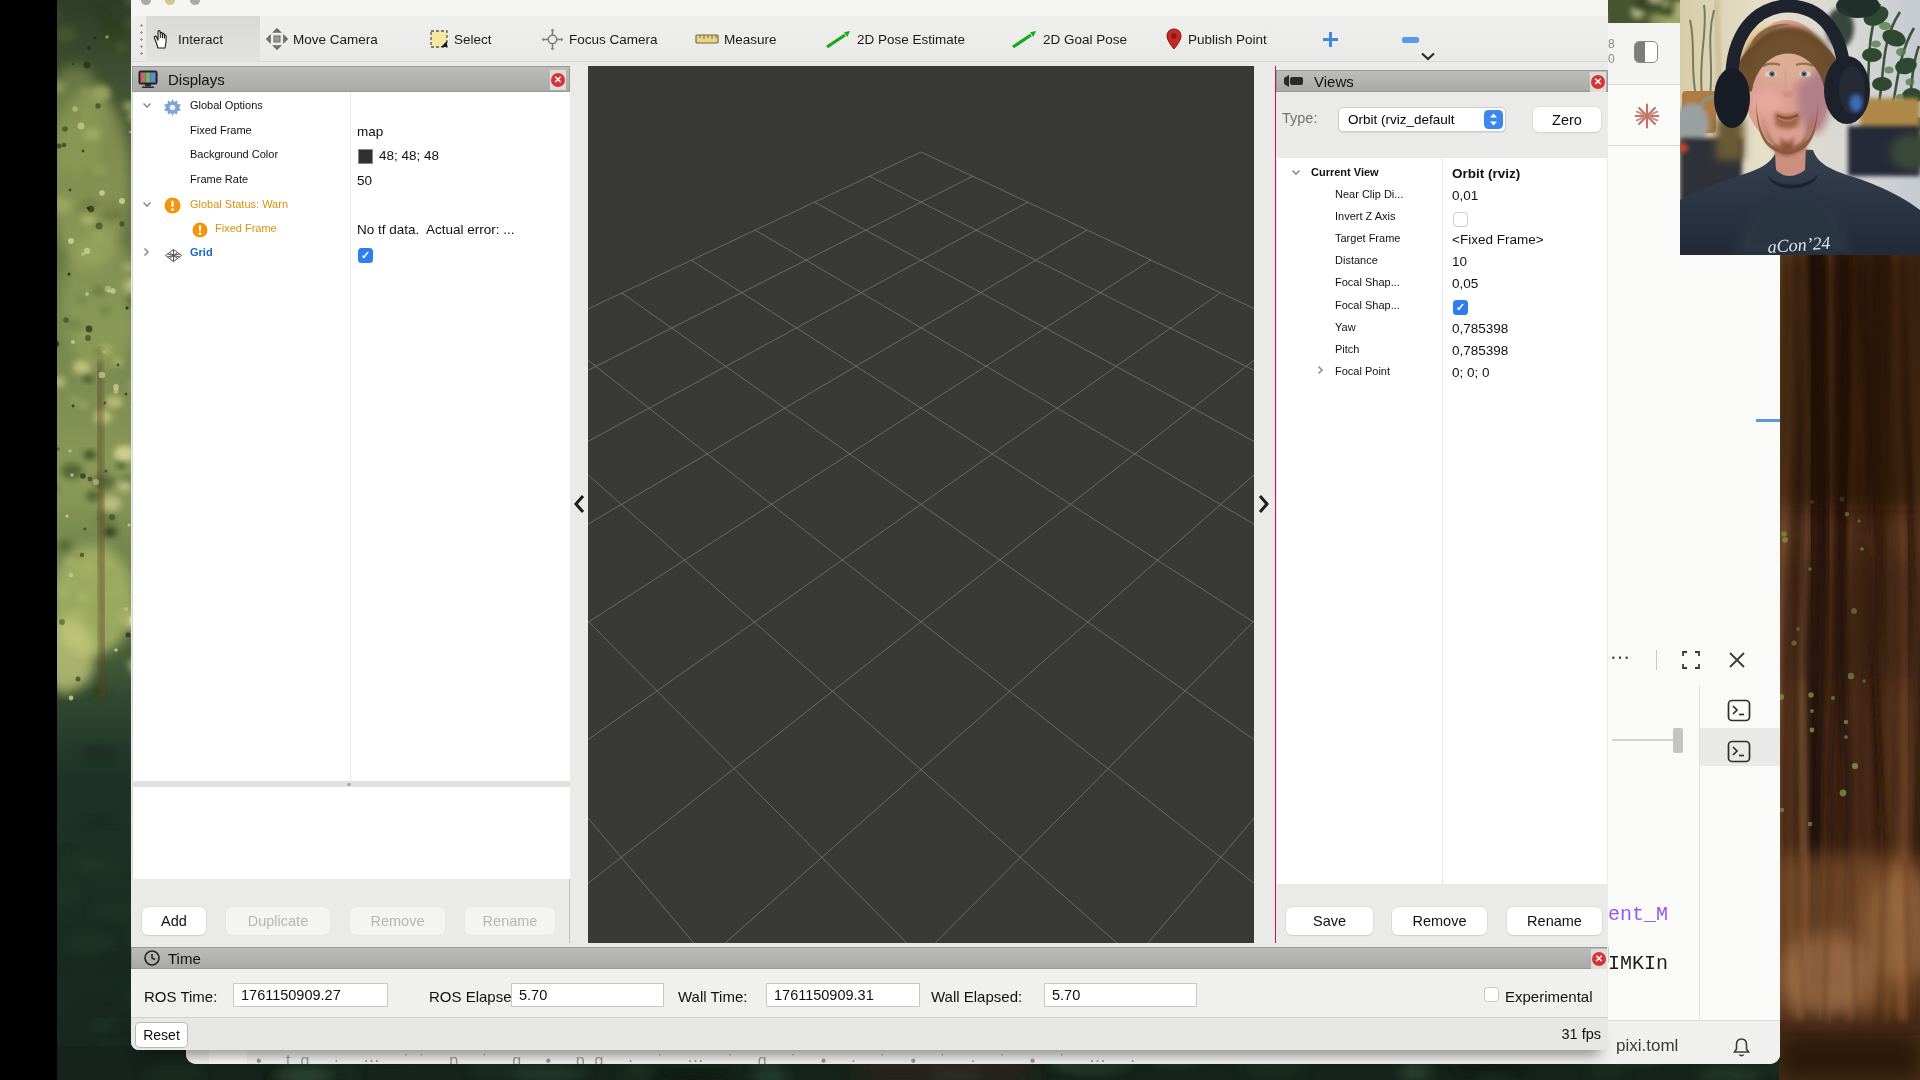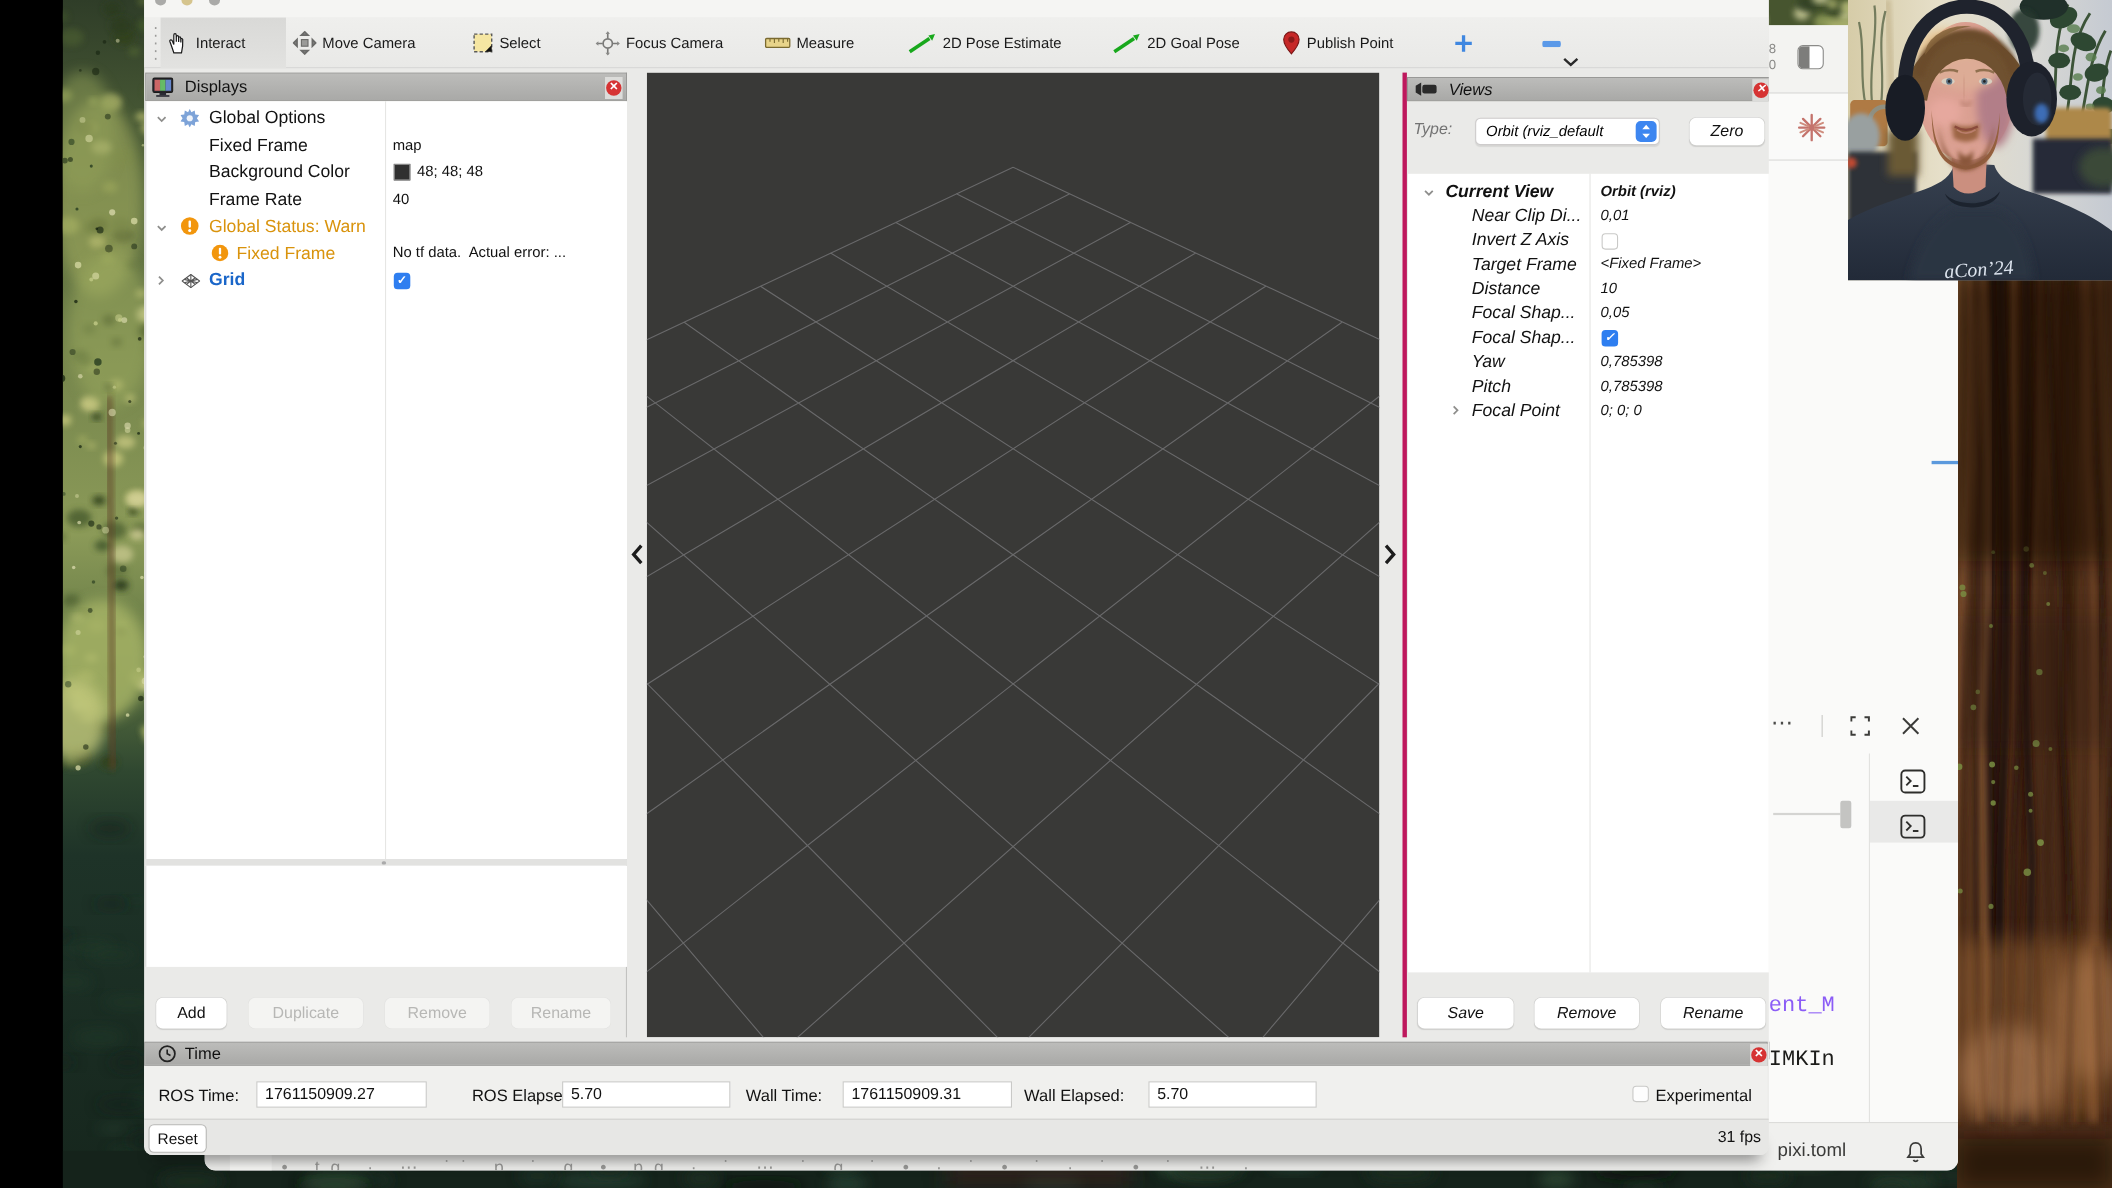--- a/index.html
+++ b/index.html
@@ -7,21 +7,21 @@
 
 #rviz{left:131px;top:0;width:1477px;height:1050px;background:#eaeae8;border-radius:0 0 8px 8px;z-index:30;overflow:hidden;}
 #titlebar{left:0;top:0;width:1477px;height:16px;background:#f5f5f3;}
 #toolbar{left:0;top:16px;width:1477px;height:46px;background:linear-gradient(#efefed,#e9e9e7);border-bottom:1px solid #d8d8d6;}
 .tbtn{position:absolute;top:0;height:46px;display:flex;align-items:center;gap:6px;color:#1a1a1a;font-size:13.5px;}
 .tsel{background:linear-gradient(#d9d9d7,#e2e2e0);border-radius:0;}
 
 .phead{position:absolute;background:linear-gradient(#bcbcba,#a9a9a7);border:1px solid #999997;display:flex;align-items:center;font-size:15px;color:#111;}
 .pclose{position:absolute;width:16px;height:20px;background:#dcdcda;display:flex;align-items:center;justify-content:center;}
 .redx{width:14px;height:14px;border-radius:50%;background:#d63333;color:#fff;font-size:10px;font-weight:bold;display:flex;align-items:center;justify-content:center;line-height:1;}
-.row{position:absolute;white-space:nowrap;font-size:16px;color:#111;}
+.row{position:absolute;white-space:nowrap;font-size:11px;color:#111;}
 .orange{color:#d9930c;}
 .blue{color:#1a66c9;font-weight:bold;}
 .val{position:absolute;white-space:nowrap;font-size:13.5px;color:#111;}
 .cb{position:absolute;width:15px;height:15px;border-radius:3.5px;background:#2e7ef0;color:#fff;font-size:11px;font-weight:bold;text-align:center;line-height:15px;}
 .cbe{position:absolute;width:15px;height:15px;border-radius:3.5px;background:#fff;border:1px solid #c9c9c7;}
 .btn{position:absolute;background:#fff;border-radius:6px;box-shadow:0 0 0 0.5px #d0d0ce,0 1px 1px rgba(0,0,0,.12);color:#111;display:flex;align-items:center;justify-content:center;font-size:14.5px;}
 .btn.dis{background:#f4f4f2;color:#b7b7b5;box-shadow:0 0 0 0.5px #e2e2e0;}
 
 .tlabel{position:absolute;font-size:15px;color:#111;top:988px;}
 .tinput{position:absolute;top:36px;height:24px;background:#fff;border:1px solid #c9c9c7;font-size:14.5px;color:#111;padding:3px 0 0 7px;}
@@ -538,21 +538,21 @@
             <path d="M8.5 0 L10 3 L13 1.5 L13.5 5 L17 5.5 L15 8.5 L17 11.5 L13.5 12 L13 15.5 L10 14 L8.5 17 L7 14 L4 15.5 L3.5 12 L0 11.5 L2 8.5 L0 5.5 L3.5 5 L4 1.5 L7 3 Z" fill="#7da3d8"></path>
             <circle cx="8.5" cy="8.5" r="2.8" fill="#eef3fa"></circle>
           </svg>
    <div class="row" style="left:57px;top:7px;">Global Options</div>
    <div class="row" style="left:57px;top:32px;">Fixed Frame</div>
           <div class="val" style="left:224px;top:32px;">map</div>
    <div class="row" style="left:57px;top:56px;">Background Color</div>
    <div class="abs" style="left:225px;top:57px;width:15px;height:15px;background:#303030;border:1px solid #888;"></div>
    <div class="val" style="left:246px;top:56px;">48; 48; 48</div>
    <div class="row" style="left:57px;top:81px;">Frame Rate</div>
-          <div class="val" style="left:224px;top:81px;">40</div>
+          <div class="val" style="left:224px;top:81px;">50</div>
    <div class="row" style="left:9px;top:106px;"><svg width="10" height="7" viewBox="0 0 10 7">
               <path d="M1.5 1.5 L5 5 L8.5 1.5" fill="none" stroke="#8e8e8c" stroke-width="1.6"></path>
             </svg></div>
    <svg class="abs" style="left:31px;top:105px" width="17" height="17" viewBox="0 0 17 17">
             <circle cx="8.5" cy="8.5" r="8" fill="#f2960d"></circle>
             <rect x="7.4" y="3.5" width="2.2" height="6.5" rx="1" fill="#fff"></rect>
             <circle cx="8.5" cy="12.6" r="1.4" fill="#fff"></circle>
           </svg>
    <div class="row orange" style="left:57px;top:106px;">Global Status: Warn</div>
    <svg class="abs" style="left:59px;top:130px" width="16" height="16" viewBox="0 0 17 17">
@@ -588,21 +588,21 @@
   <rect width="666" height="877" fill="#393937"></rect>
   <path d="M333 86L1082 438M333 86L-416 439M281 110L1042 494M385 110L-376 494M226 136L998 556M440 136L-332 556M167 164L949 625M499 164L-283 625M103 194L894 703M563 194L-228 703M34 227L832 791M632 227L-166 791M-41 262L761 892M707 262L-95 892M-123 300L678 1009M789 300L-12 1009M-211 342L583 1144M877 342L83 1144M-309 388L469 1305M975 388L197 1305M-416 439L333 1497M1082 438L333 1497" fill="none" stroke="#7b7b7e" stroke-width="1" opacity="0.72"></path>
  </svg>
  <svg class="abs" style="left:442px;top:494px" width="12" height="20" viewBox="0 0 12 20">
         <path d="M10 2 L3 10 L10 18" fill="none" stroke="#1c1c1c" stroke-width="3"></path>
       </svg>
  <svg class="abs" style="left:1127px;top:494px" width="12" height="20" viewBox="0 0 12 20">
         <path d="M2 2 L9 10 L2 18" fill="none" stroke="#1c1c1c" stroke-width="3"></path>
       </svg>
 
- <div class="abs" id="views" style="left:1144px;top:66px;width:332px;height:877px;background:#eaeae8;border-left:4px solid #be185d;font-style:italic;">
+ <div class="abs" id="views" style="left:1144px;top:66px;width:332px;height:877px;background:#eaeae8;border-left:1px solid #be185d;">
   <div class="phead" style="left:0;top:4px;width:332px;height:22px;">
    <svg style="margin:0 9px 0 6px" width="22" height="14" viewBox="0 0 22 14">
             <path d="M1 4 L6 1 L6 13 L1 10 Z" fill="#2a2a2a"></path>
             <rect x="7" y="3" width="13" height="8" rx="2" fill="#2a2a2a"></rect>
           </svg>
    <span>Views</span>
    <div class="pclose" style="left:313px;top:1px;">
             <div class="redx">✕</div>
           </div>
   </div>

